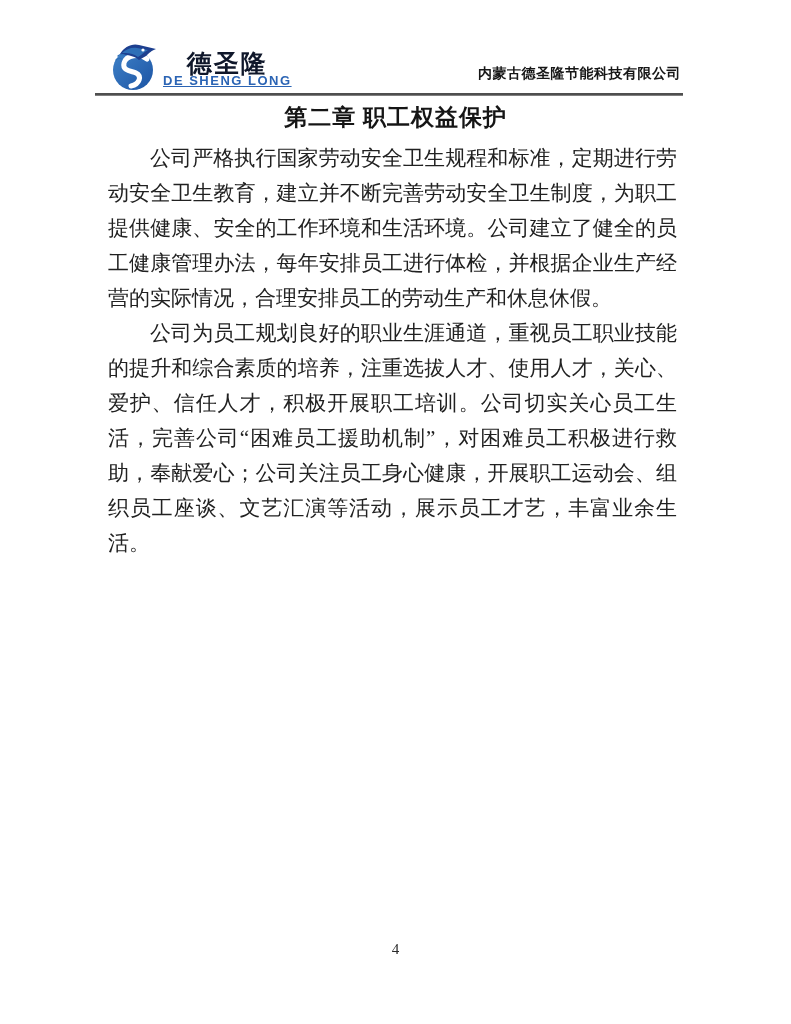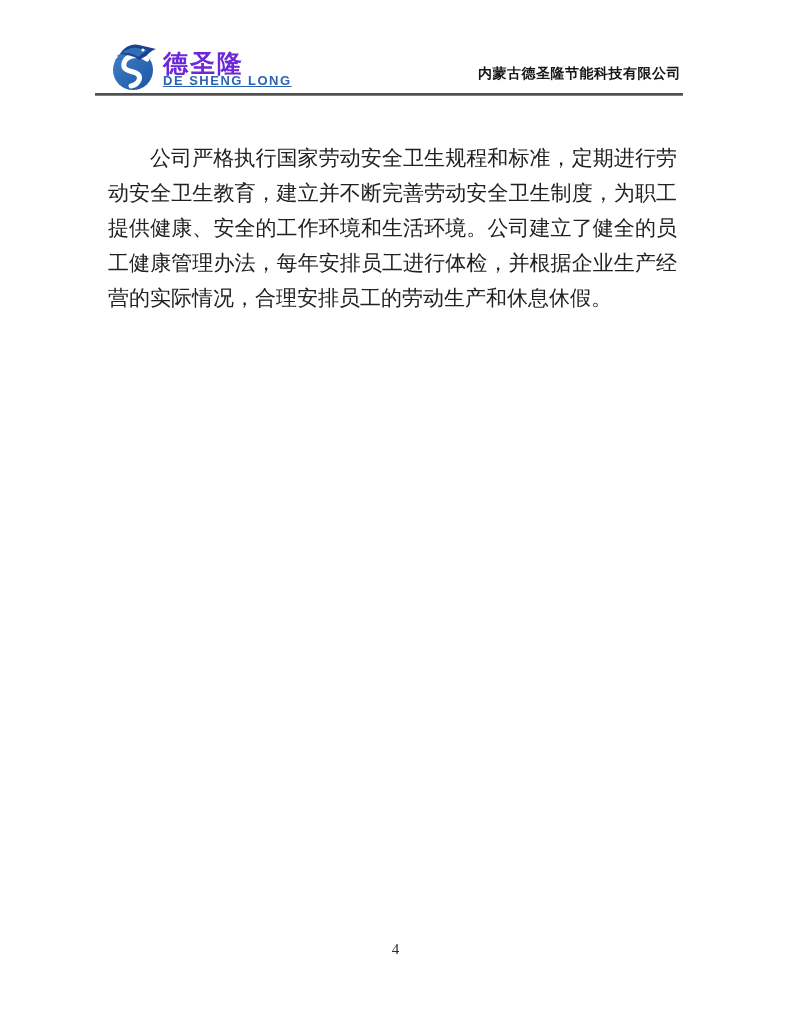--- a/index.html
+++ b/index.html
@@ -19,24 +19,25 @@
     left: 110px;
     top: 42px;
     display: flex;
     align-items: center;
   }
   .logo-mark { width: 48px; height: 50px; display: block; }
   .logo-text { margin-left: 5px; display: flex; flex-direction: column; }
   .logo-cn {
     font-size: 25px;
     font-weight: bold;
-    color: #6d28d9;
+    color: #0f172a;
     letter-spacing: 2px;
     line-height: 26px;
     font-family: "Liberation Sans", "DejaVu Sans", sans-serif;
+    text-align: center;
   }
   .logo-en {
     font-size: 13px;
     font-weight: bold;
     color: #2b64b4;
     letter-spacing: 1.5px;
     line-height: 9px;
     font-family: "Liberation Sans", "DejaVu Sans", sans-serif;
     text-decoration: underline;
   }
@@ -124,20 +125,22 @@
     <div class="logo-text">
       <span class="logo-cn">德圣隆</span>
       <span class="logo-en">DE SHENG LONG</span>
     </div>
   </div>
 
   <div class="company-name">内蒙古德圣隆节能科技有限公司</div>
 
   <div class="header-rule"></div>
 
+  <h1 class="doc-title">第二章 职工权益保护</h1>
 
   <div class="body-text">
     <p>公司严格执行国家劳动安全卫生规程和标准，定期进行劳动安全卫生教育，建立并不断完善劳动安全卫生制度，为职工提供健康、安全的工作环境和生活环境。公司建立了健全的员工健康管理办法，每年安排员工进行体检，并根据企业生产经营的实际情况，合理安排员工的劳动生产和休息休假。</p>
+    <p>公司为员工规划良好的职业生涯通道，重视员工职业技能的提升和综合素质的培养，注重选拔人才、使用人才，关心、爱护、信任人才，积极开展职工培训。公司切实关心员工生活，完善公司“困难员工援助机制”，对困难员工积极进行救助，奉献爱心；公司关注员工身心健康，开展职工运动会、组织员工座谈、文艺汇演等活动，展示员工才艺，丰富业余生活。</p>
   </div>
 
   <div class="page-number">4</div>
 
 </div>
 
 </body></html>

